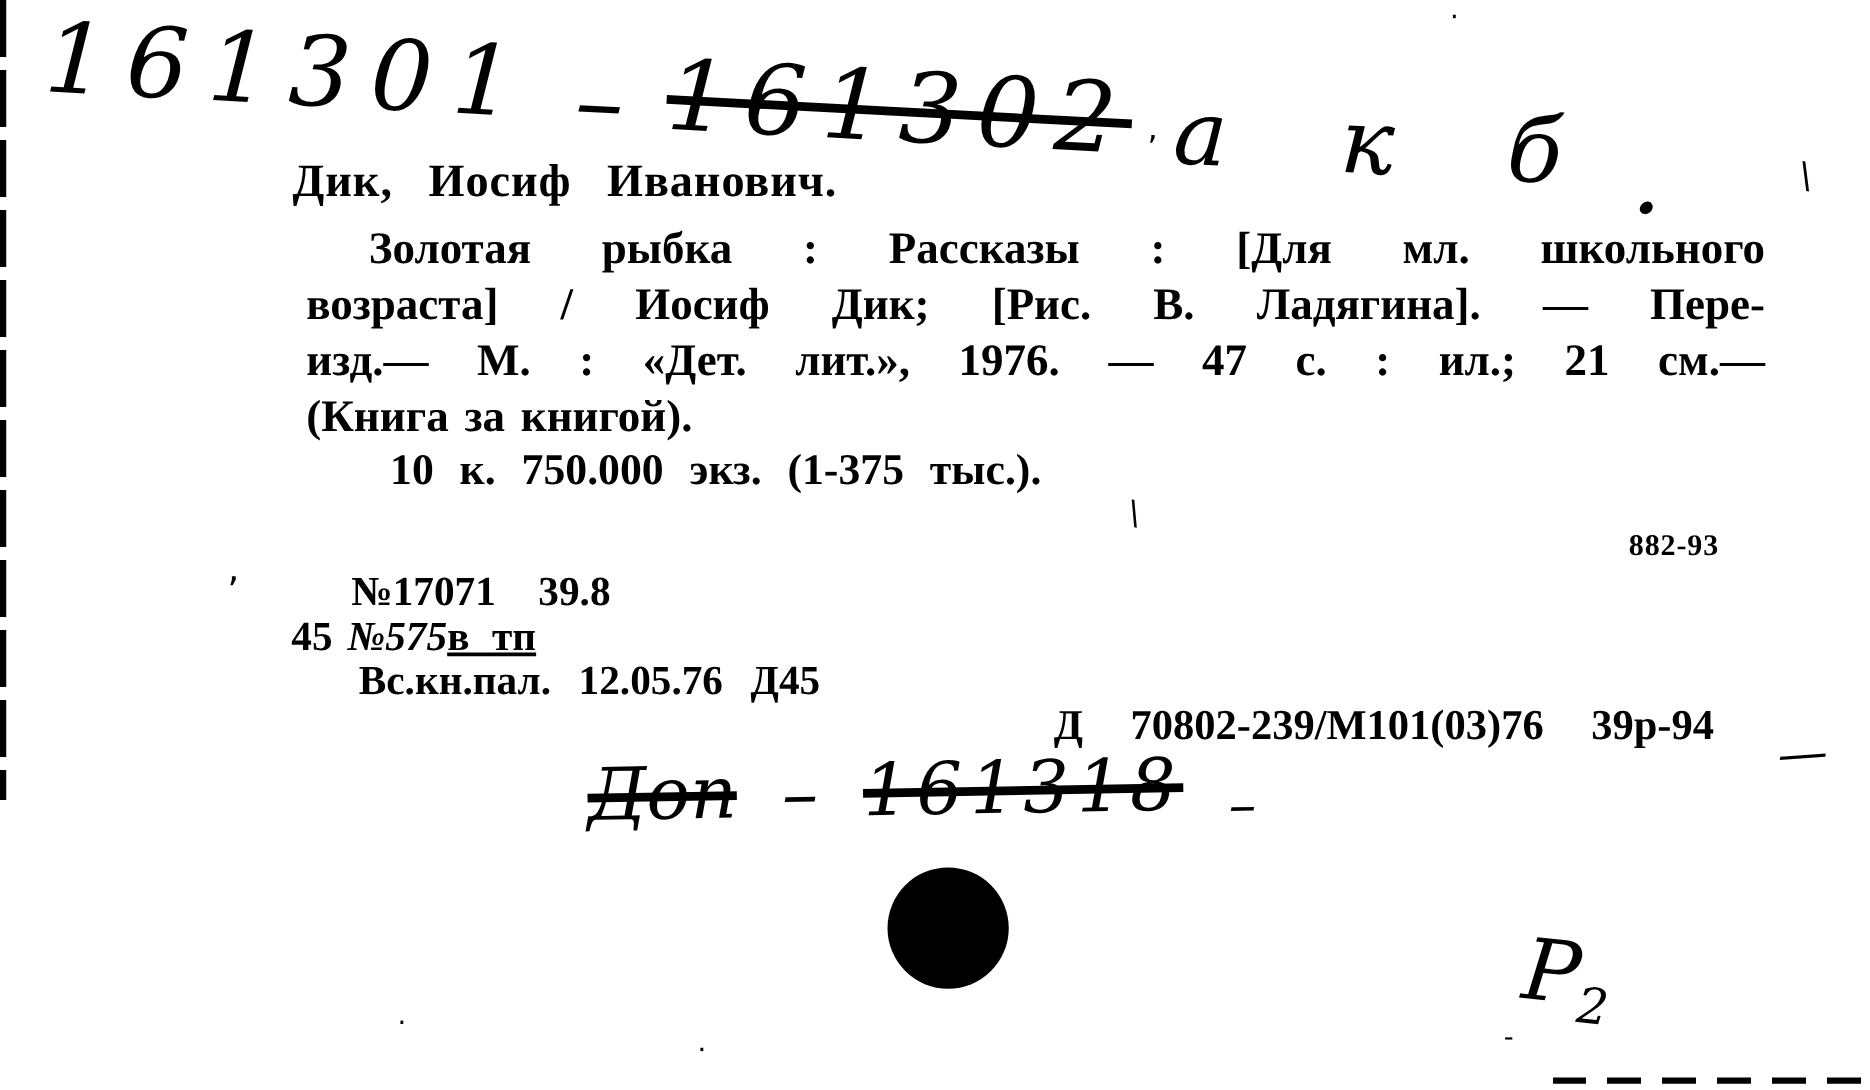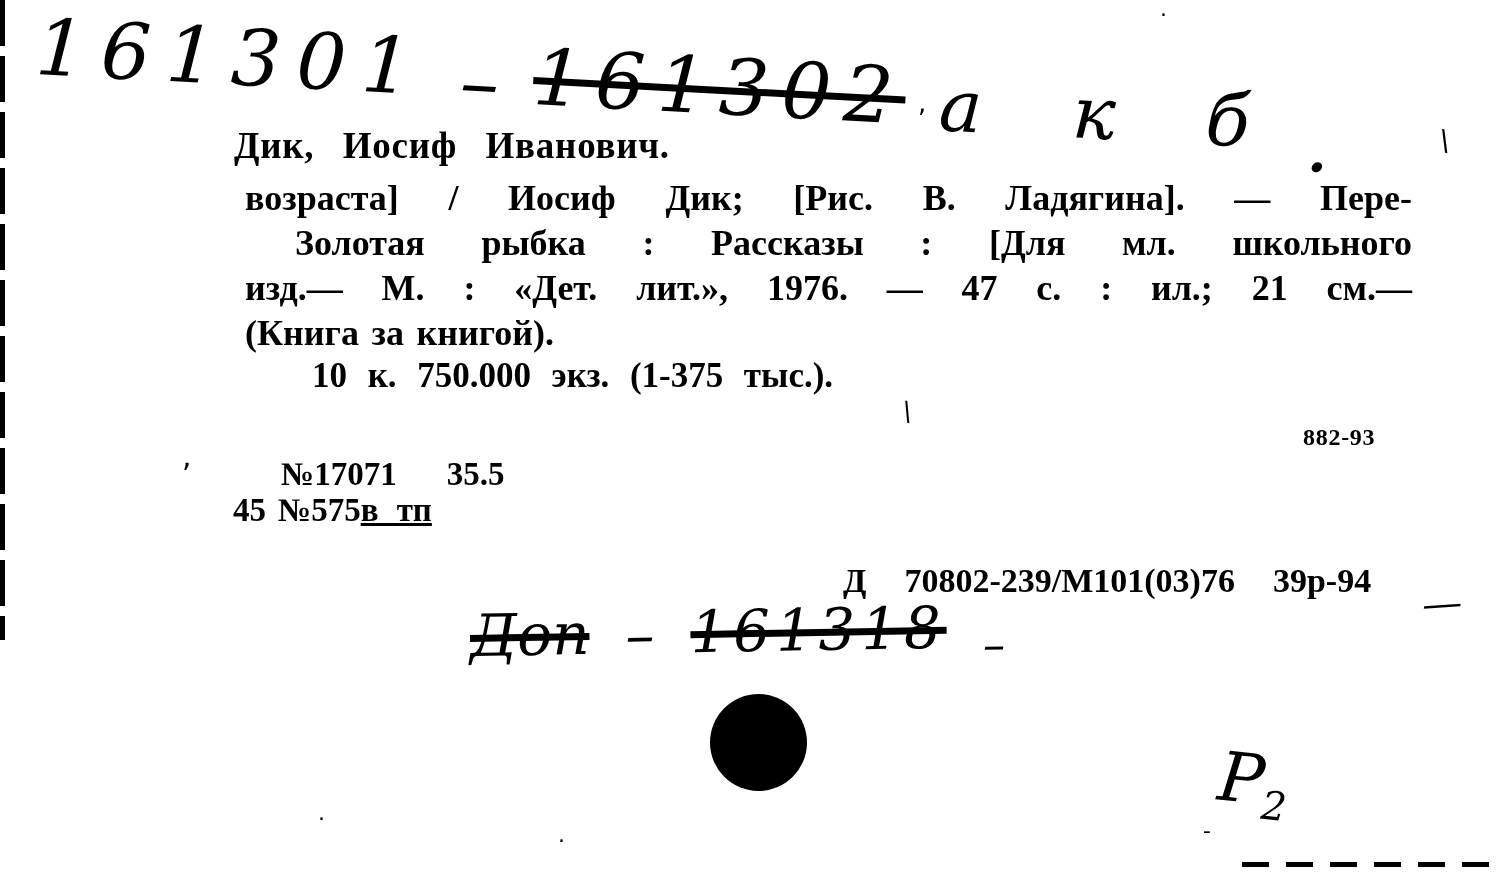--- a/index.html
+++ b/index.html
@@ -128,27 +128,27 @@
   .udc {
     position: absolute;
     left: 1303px; top: 424px;
     font-size: 24px;
     letter-spacing: 0.03em;
   }
 
   .reg { font-size: 33px; white-space: nowrap; }
   .reg-l1 {
     position: absolute; left: 281px; top: 456px;
-    display: flex; gap: 50px;
+    display: flex; gap: 34px;
   }
   .reg-l2 {
     position: absolute; left: 233px; top: 492px;
     display: flex; 
   }
-  .reg-l2 .g36 { margin-left: 12px; }
+  .reg-l2 .g36 { margin-left: 12px; font-style: italic; }
   .reg-l2 .wt { word-spacing: 0.30em; text-decoration: underline; }
   .reg-l3 {
     position: absolute; left: 287px; top: 527px;
     word-spacing: 0.42em;
   }
 
   .index-line {
     position: absolute;
     left: 843px; top: 562px;
     display: flex;
@@ -182,39 +182,40 @@
     <span class="num">161301</span>
     <span class="dash">–</span>
     <span class="struck-num">161302</span>
     <span class="letters">а к б</span>
     <span class="period">.</span>
   </div>
 
   <div class="print author">Дик, Иосиф Иванович.</div>
 
   <div class="print bib">
+    <div class="bl jl indent">Золотая рыбка : Рассказы : [Для мл. школьного</div>
     <div class="bl jl">возраста] / Иосиф Дик; [Рис. В. Ладягина]. — Пере-</div>
-    <div class="bl jl indent">Золотая рыбка : Рассказы : [Для мл. школьного</div>
     <div class="bl jl">изд.— М. : «Дет. лит.», 1976. — 47 с. : ил.; 21 см.—</div>
     <div class="bl">(Книга за книгой).</div>
   </div>
 
   <div class="print price-line">10 к. 750.000 экз. (1-375 тыс.).</div>
 
   <div class="print udc">882-93</div>
 
   <div class="print reg reg-l1">
     <span>№17071</span>
-    <span>35.5</span>
+    <span>39.8</span>
   </div>
   <div class="print reg reg-l2">
     <span>45</span>
     <span class="g36">№575</span>
     <span class="wt">в тп</span>
   </div>
+  <div class="print reg reg-l3">Вс.кн.пал. 12.05.76 Д45</div>
 
   <div class="print index-line">
     <span>Д</span>
     <span>70802-239/М101(03)76</span>
     <span>39р-94</span>
   </div>
   <div class="hw hw-index-tail">—</div>
 
   <div class="hw hw-bottom">
     <span class="struck">Доп</span>

